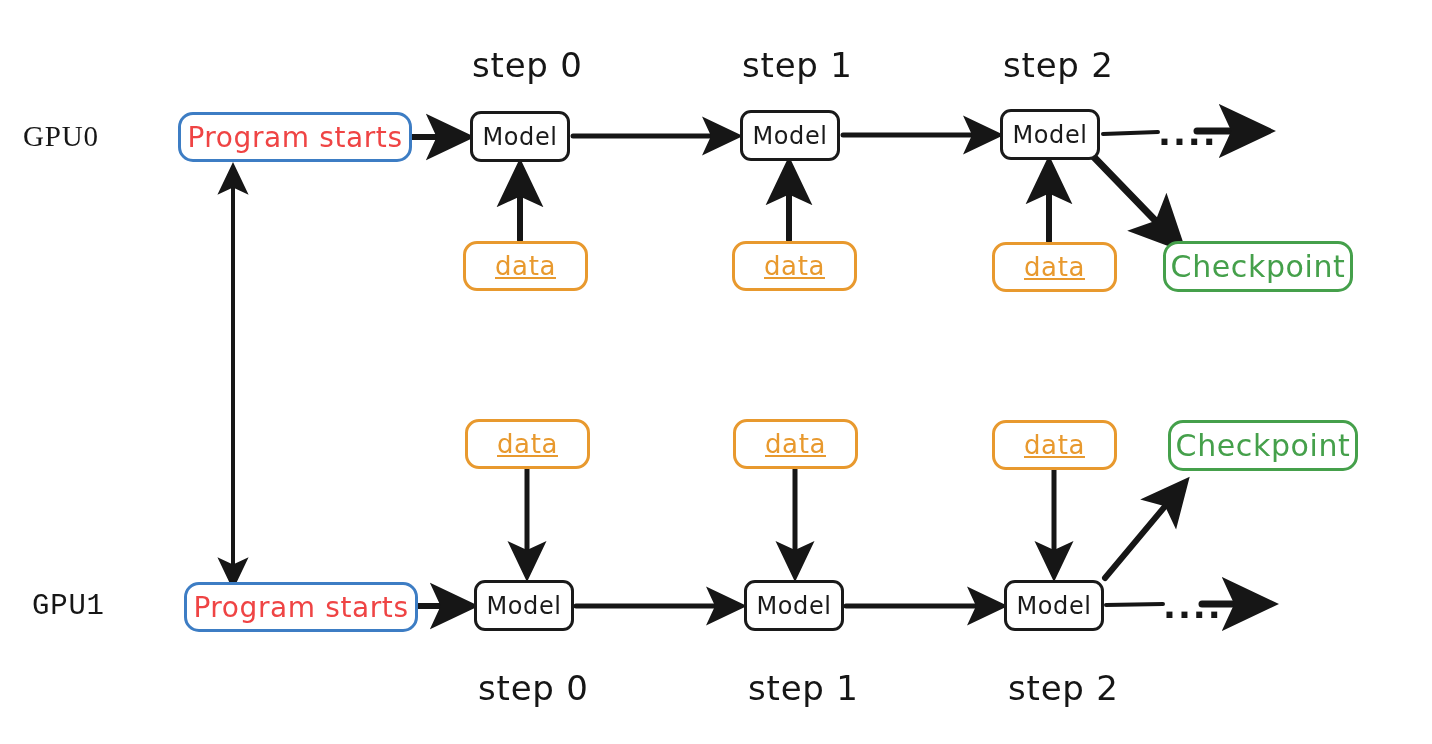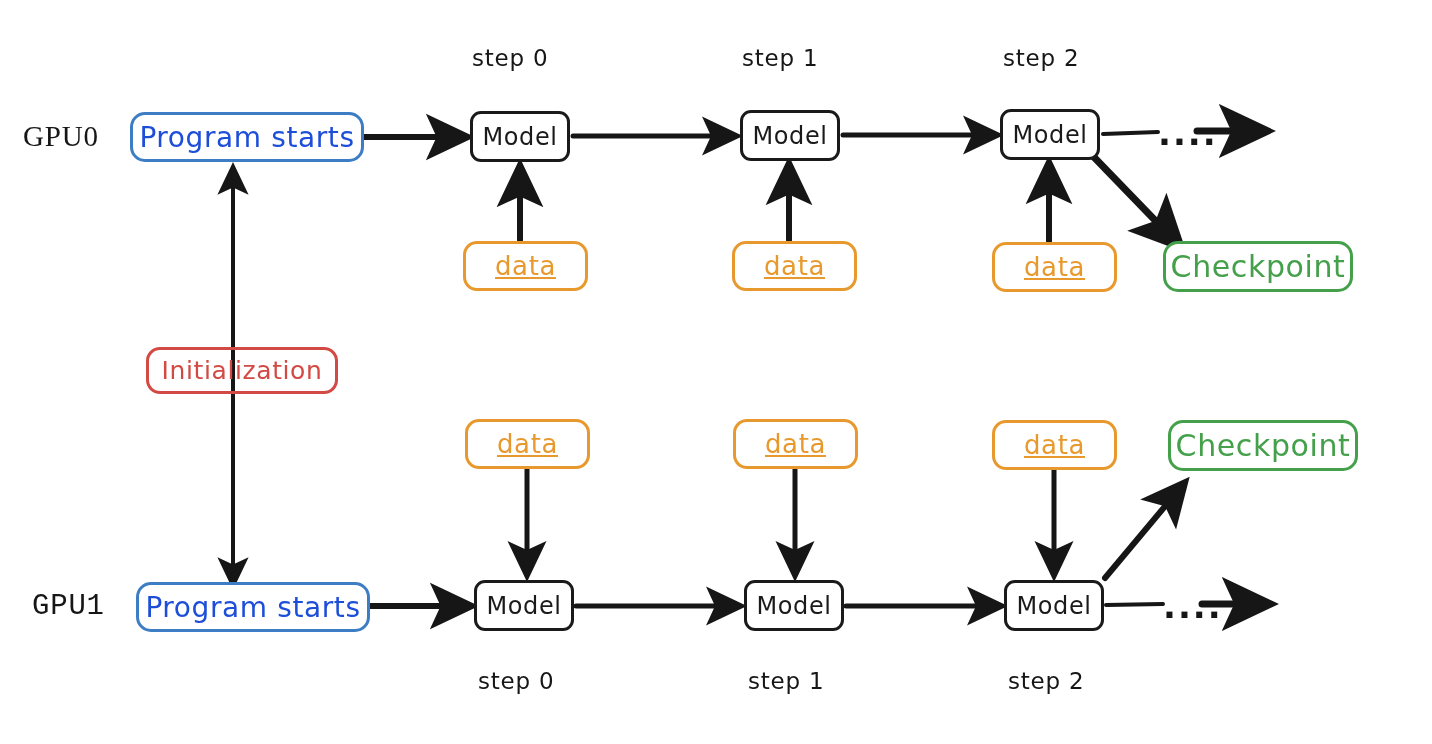--- a/index.html
+++ b/index.html
@@ -41,23 +41,24 @@
   }
   .node-model {
     border-color: #1a1a1a;
     color: #1a1a1a;
     border-width: 3px;
     border-radius: 11px;
     font-size: 24px;
   }
   .node-program {
     border-color: #3d7dc4;
-    color: #1d4ed8;
+    color: #ef4444;
     font-size: 28px;
     border-radius: 15px;
+    margin-left: 48px;
   }
   .node-data {
     border-color: #e8992e;
     color: #e8992e;
     font-size: 26px;
     border-radius: 14px;
     text-decoration: underline;
   }
   .node-checkpoint {
     border-color: #45a04b;
@@ -74,21 +75,21 @@
     z-index: 5;
   }
   .plain-label {
     position: absolute;
     color: #161616;
     white-space: nowrap;
     letter-spacing: 0.8px;
     z-index: 3;
   }
   .gpu-label { font-size: 29px; }
-  .step-label { font-size: 23px; text-align: right; }
+  .step-label { font-size: 34px; text-align: right; }
   .dots-label {
     position: absolute;
     color: #161616;
     font-size: 34px;
     letter-spacing: 2px;
     font-weight: 700;
     z-index: 4;
     line-height: 1;
   }
 </style>
@@ -163,23 +164,20 @@
     <span>data</span>
   </div>
   <div class="node node-data" style="left:992px; top:242px; width:125px; height:50px;">
     <span>data</span>
   </div>
 
   <div class="node node-checkpoint" style="left:1163px; top:241px; width:190px; height:51px;">
     <span>Checkpoint</span>
   </div>
 
-  <div class="node node-init" style="left:146px; top:347px; width:192px; height:47px;">
-    <span>Initialization</span>
-  </div>
 
   <div class="plain-label gpu-label" style="left:32px; top:590px;font-family:Liberation Mono, monospace;">GPU1</div>
 
   <div class="node node-program" style="left:136px; top:582px; width:234px; height:50px;">
     <span>Program starts</span>
   </div>
 
   <div class="node node-data" style="left:465px; top:419px; width:125px; height:50px;">
     <span>data</span>
   </div>

